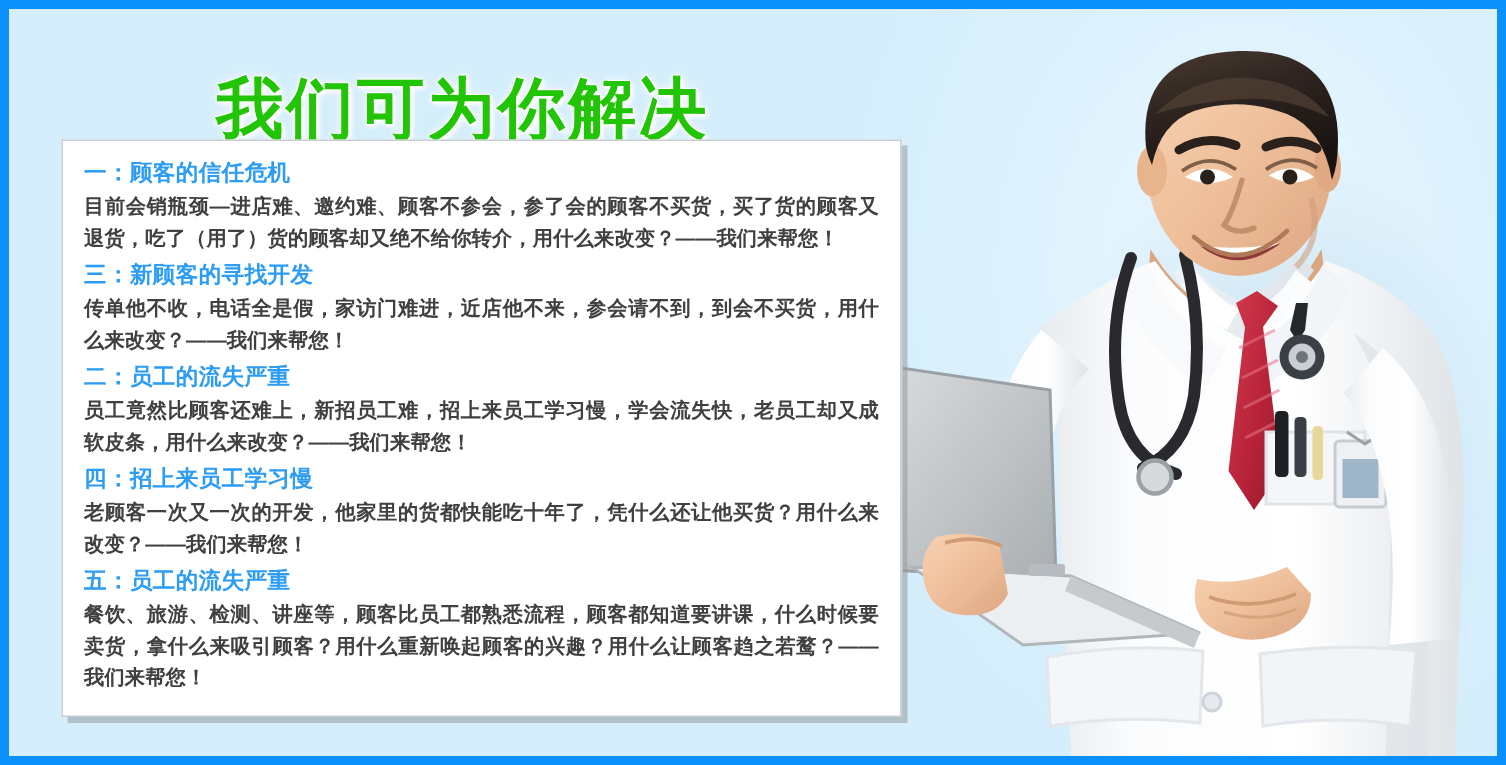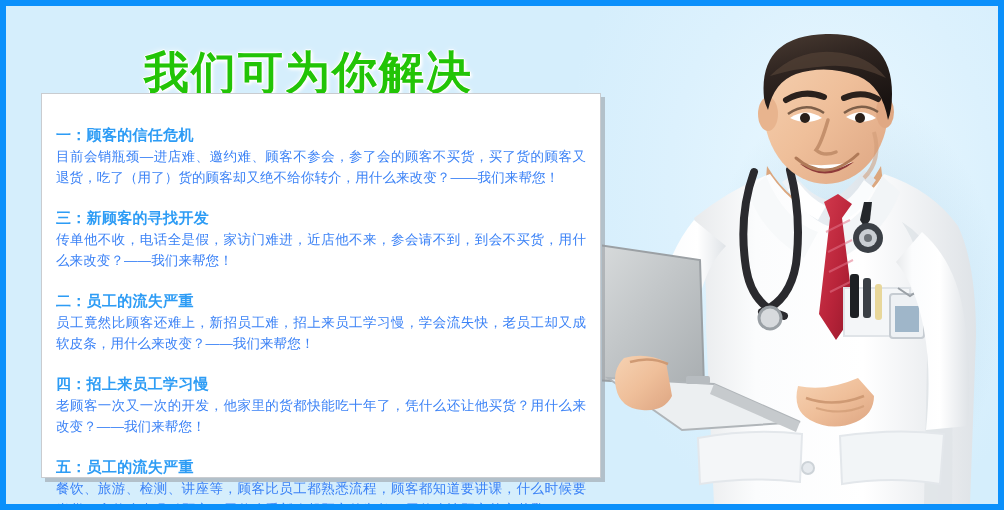--- a/index.html
+++ b/index.html
@@ -63,27 +63,26 @@
   .section { margin-bottom: 4px; }
   .section:last-child { margin-bottom: 0; }
 
   .sec-head {
     color: #2d9cf5;
     font-size: 15px;
     font-weight: bold;
     line-height: 21px;
     letter-spacing: 0.3px;
     margin-bottom: 1px;
-    margin-top: 19px;
   }
 
   .sec-body {
-    color: #3b82f6;
+    color: #404040;
     font-size: 13.5px;
-    font-weight: normal;
+    font-weight: bold;
     line-height: 21px;
     letter-spacing: 0.1px;
     text-align: justify;
   }
 
   
   #doctor {
     position: absolute;
     right: -4px;
     bottom: 0;

